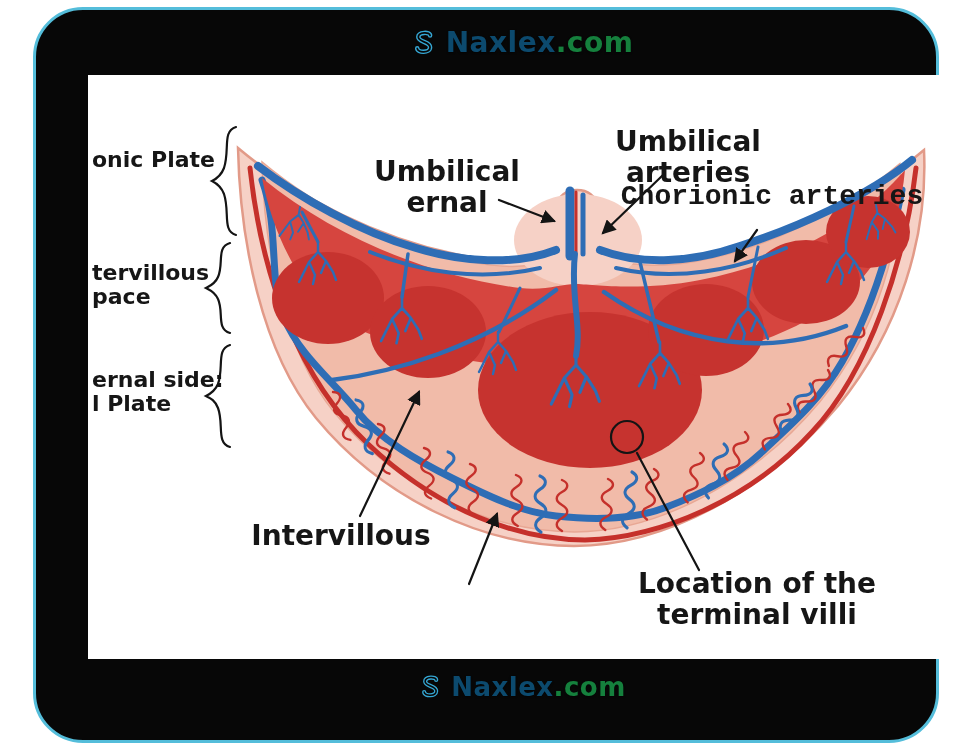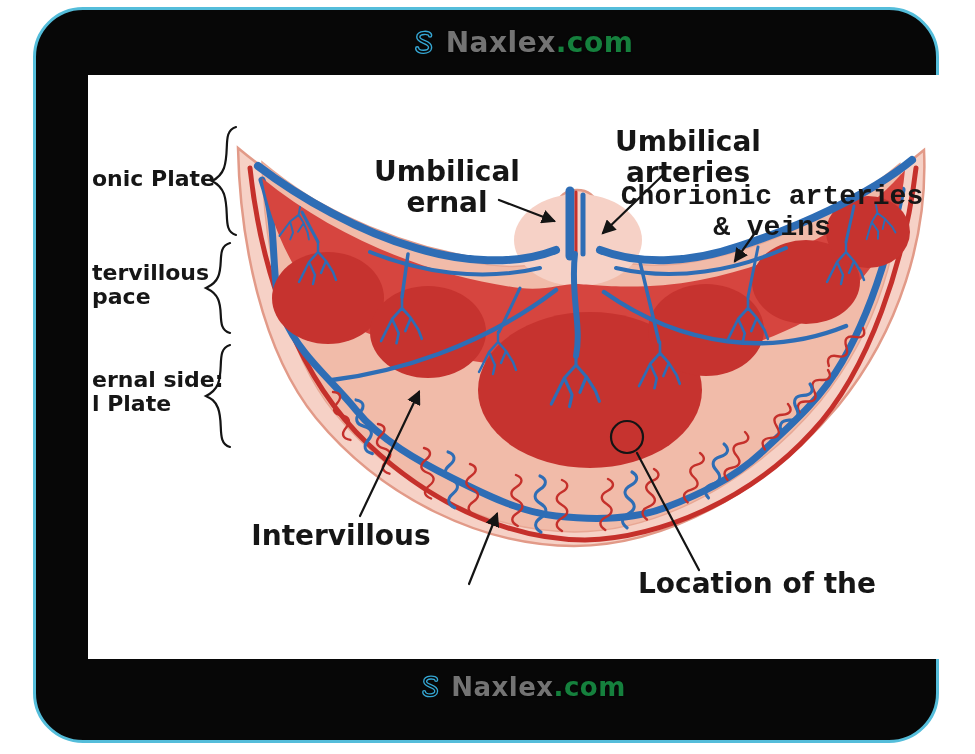--- a/index.html
+++ b/index.html
@@ -11,21 +11,21 @@
   .frame{position:absolute;left:33px;top:7px;width:906px;height:736px;
          background:#070707;border:3px solid #54bdda;border-radius:50px;box-sizing:border-box;}
 
   
   .panel{position:absolute;left:88px;top:75px;width:851px;height:584px;background:#ffffff;}
 
   
   .logo{position:absolute;left:521px;transform:translateX(-50%);display:flex;align-items:center;gap:7px;}
   .logo-top{top:26px;}
   .logo-bottom{top:672px;}
-  .logo-name{font-weight:bold;font-size:28px;color:#737373;letter-spacing:.5px;
+  .logo-name{font-weight:bold;font-size:28px;color:#0c4a6e;letter-spacing:.5px;
              text-shadow:0 1px 2px rgba(0,0,0,.55);}
   .logo-tld{font-weight:bold;font-size:28px;color:#15803d;letter-spacing:.5px;
             text-shadow:0 1px 2px rgba(0,0,0,.55);}
   .logo-bottom .logo-name,.logo-bottom .logo-tld{font-size:26px;}
 
   
   .lbl{position:absolute;font-weight:600;font-size:28px;color:#161616;line-height:1.1;
        text-align:center;white-space:nowrap;z-index:5;}
   .lbl.left{text-align:left;font-size:22px;}
   .ctr{transform:translateX(-50%);}
@@ -166,21 +166,21 @@
       <path class="ann" marker-end="url(#arr)" d="M499 200 L554 221"></path>
       <path class="ann" marker-end="url(#arr)" d="M664 174 L603 233"></path>
       <path class="ann" marker-end="url(#arr)" d="M757 230 L735 261"></path>
       <path class="ann" marker-end="url(#arr)" d="M360 516 L419 392"></path>
       <path class="ann" marker-end="url(#arr)" d="M469 584 L497 514"></path>
       <path class="ann" d="M699 570 L637 453"></path>
       <circle class="ann" cx="627" cy="437" r="16" stroke-width="2.6"></circle>
     </g>
   </svg>
 
-  <div class="lbl left" style="left:92px;top:148px;margin-top:19px;">
+  <div class="lbl left" style="left:92px;top:148px;">
     <div>onic Plate</div>
   </div>
 
   <div class="lbl left" style="left:92px;top:261px;">
     <div>tervillous</div>
     <div>pace</div>
   </div>
 
   <div class="lbl left" style="left:92px;top:368px;">
     <div>ernal side:</div>
@@ -192,25 +192,25 @@
     <div>ernal</div>
   </div>
 
   <div class="lbl ctr" style="left:688px;top:127px;">
     <div>Umbilical</div>
     <div>arteries</div>
   </div>
 
   <div class="lbl ctr" style="left:772px;top:182px;font-family:Liberation Mono, monospace;">
     <div>Chorionic arteries</div>
-    <div>&amp; veins</div>
   </div>
 
   <div class="lbl ctr" style="left:341px;top:521px;">
     <div>Intervillous</div>
   </div>
 
 
   <div class="lbl ctr" style="left:757px;top:569px;">
     <div>Location of the</div>
+    <div>terminal villi</div>
   </div>
 
 </div>
 
 </body></html>

